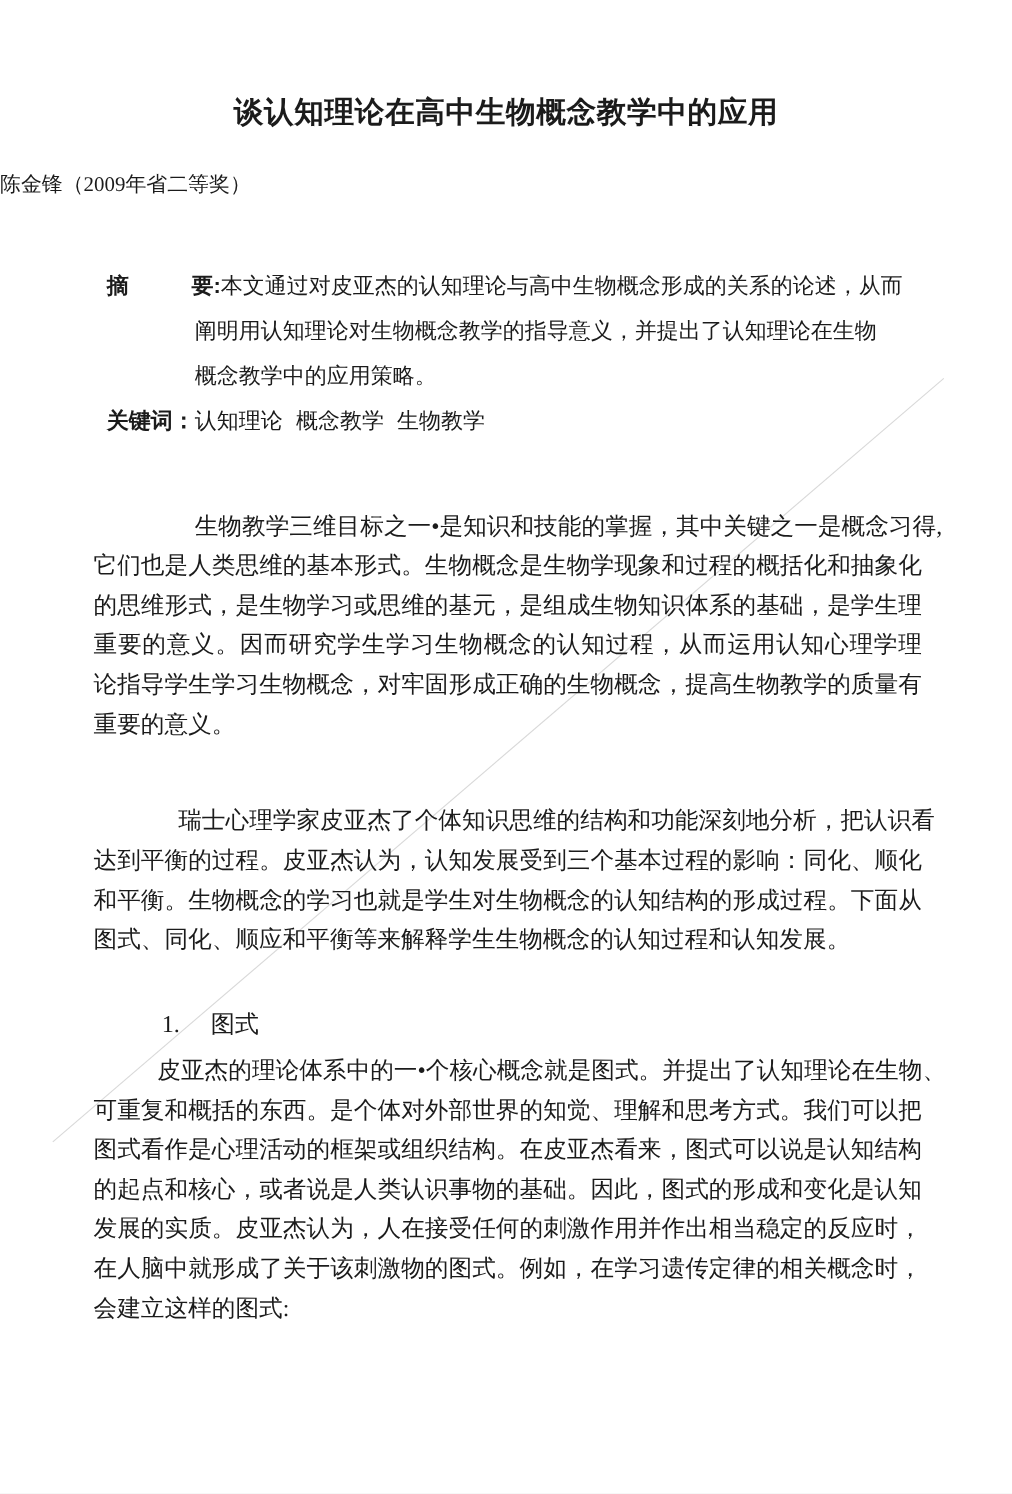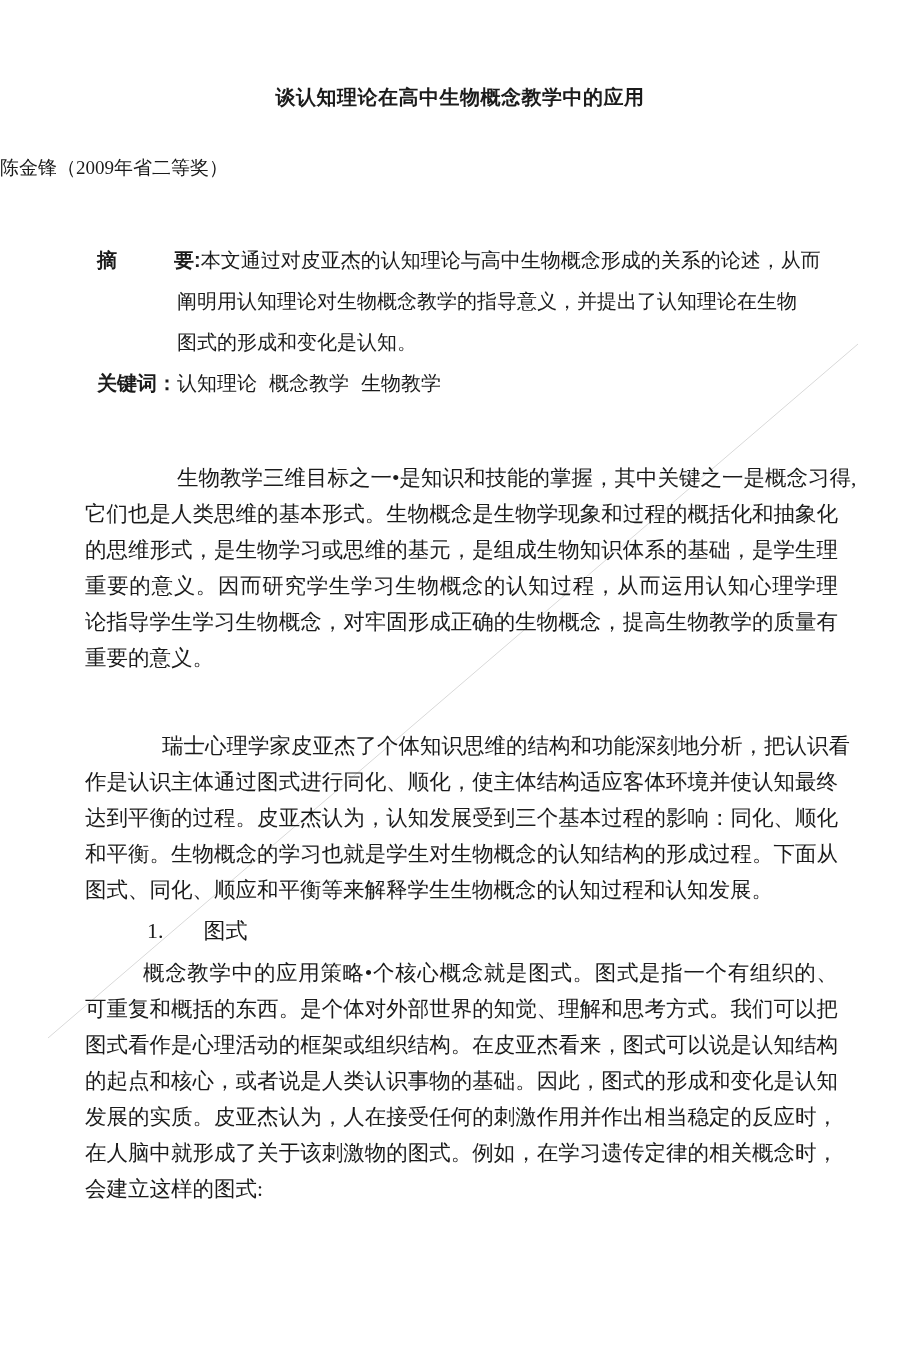--- a/index.html
+++ b/index.html
@@ -17,21 +17,21 @@
     position: absolute;
     top: 0; left: 0;
     width: 920px; height: 1358px;
     pointer-events: none;
   }
   .doc-title {
     position: absolute;
     top: 84px; left: 0;
     width: 100%;
     text-align: center;
-    font-size: 20px;
+    font-size: 27px;
     font-weight: 600;
     letter-spacing: 0.5px;
     white-space: nowrap;
   }
   .byline {
     position: absolute;
     top: 155px; left: 0;
     width: 100%;
     text-align: left;
     font-size: 19px;
@@ -74,69 +74,68 @@
   .ind92 { padding-left: 92px; }
   .ind77 { padding-left: 77px; }
   .ind58 { padding-left: 58px; }
   .sec-heading {
     position: absolute;
     top: 916px; left: 147px;
     font-size: 22px;
     white-space: nowrap;
   }
   .sec-heading .h-num { display: inline-block; }
-  .sec-heading .h-text { display: inline-block; margin-left: 40px; }
+  .sec-heading .h-text { display: inline-block; margin-left: 28px; }
 </style>
 </head>
 <body>
 
 <div class="page">
 
   <svg class="artifact-svg">
     <line x1="858" y1="344" x2="48" y2="1038" stroke="#cfcfcf" stroke-width="1" opacity="0.8"></line>
   </svg>
 
   <div class="doc-title">谈认知理论在高中生物概念教学中的应用</div>
 
   <div class="byline">陈金锋（2009年省二等奖）</div>
 
   <div class="abstract">
     <div class="abs-line">
       <span class="bold-label">摘</span><span class="label-gap"></span><span class="bold-label">要:</span><span>本文通过对皮亚杰的认知理论与高中生物概念形成的关系的论述，从而</span>
     </div>
     <div class="abs-line hang">阐明用认知理论对生物概念教学的指导意义，并提出了认知理论在生物</div>
-    <div class="abs-line hang">图式的形成和变化是认知。</div>
+    <div class="abs-line hang">概念教学中的应用策略。</div>
     <div class="abs-line">
       <span class="bold-label">关键词：</span><span class="kw-terms">认知理论 概念教学 生物教学</span>
     </div>
   </div>
 
   <div class="body-block p1">
     <div class="b-line ind92">生物教学三维目标之一•是知识和技能的掌握，其中关键之一是概念习得,</div>
     <div class="b-line">它们也是人类思维的基本形式。生物概念是生物学现象和过程的概括化和抽象化</div>
     <div class="b-line">的思维形式，是生物学习或思维的基元，是组成生物知识体系的基础，是学生理</div>
     <div class="b-line">重要的意义。因而研究学生学习生物概念的认知过程，从而运用认知心理学理</div>
     <div class="b-line">论指导学生学习生物概念，对牢固形成正确的生物概念，提高生物教学的质量有</div>
     <div class="b-line lastline">重要的意义。</div>
   </div>
 
   <div class="body-block p2">
     <div class="b-line ind77">瑞士心理学家皮亚杰了个体知识思维的结构和功能深刻地分析，把认识看</div>
-    <div class="b-line">作是认识主体通过图式进行同化、顺化，使主体结构适应客体环境并使认知最终</div>
     <div class="b-line">达到平衡的过程。皮亚杰认为，认知发展受到三个基本过程的影响：同化、顺化</div>
     <div class="b-line">和平衡。生物概念的学习也就是学生对生物概念的认知结构的形成过程。下面从</div>
     <div class="b-line lastline">图式、同化、顺应和平衡等来解释学生生物概念的认知过程和认知发展。</div>
   </div>
 
   <div class="sec-heading">
     <span class="h-num">1.</span><span class="h-text">图式</span>
   </div>
 
   <div class="body-block p3">
-    <div class="b-line ind58">概念教学中的应用策略•个核心概念就是图式。图式是指一个有组织的、</div>
+    <div class="b-line ind58">皮亚杰的理论体系中的一•个核心概念就是图式。并提出了认知理论在生物、</div>
     <div class="b-line">可重复和概括的东西。是个体对外部世界的知觉、理解和思考方式。我们可以把</div>
     <div class="b-line">图式看作是心理活动的框架或组织结构。在皮亚杰看来，图式可以说是认知结构</div>
     <div class="b-line">的起点和核心，或者说是人类认识事物的基础。因此，图式的形成和变化是认知</div>
     <div class="b-line">发展的实质。皮亚杰认为，人在接受任何的刺激作用并作出相当稳定的反应时，</div>
     <div class="b-line">在人脑中就形成了关于该刺激物的图式。例如，在学习遗传定律的相关概念时，</div>
     <div class="b-line lastline">会建立这样的图式:</div>
   </div>
 
 </div>
 

